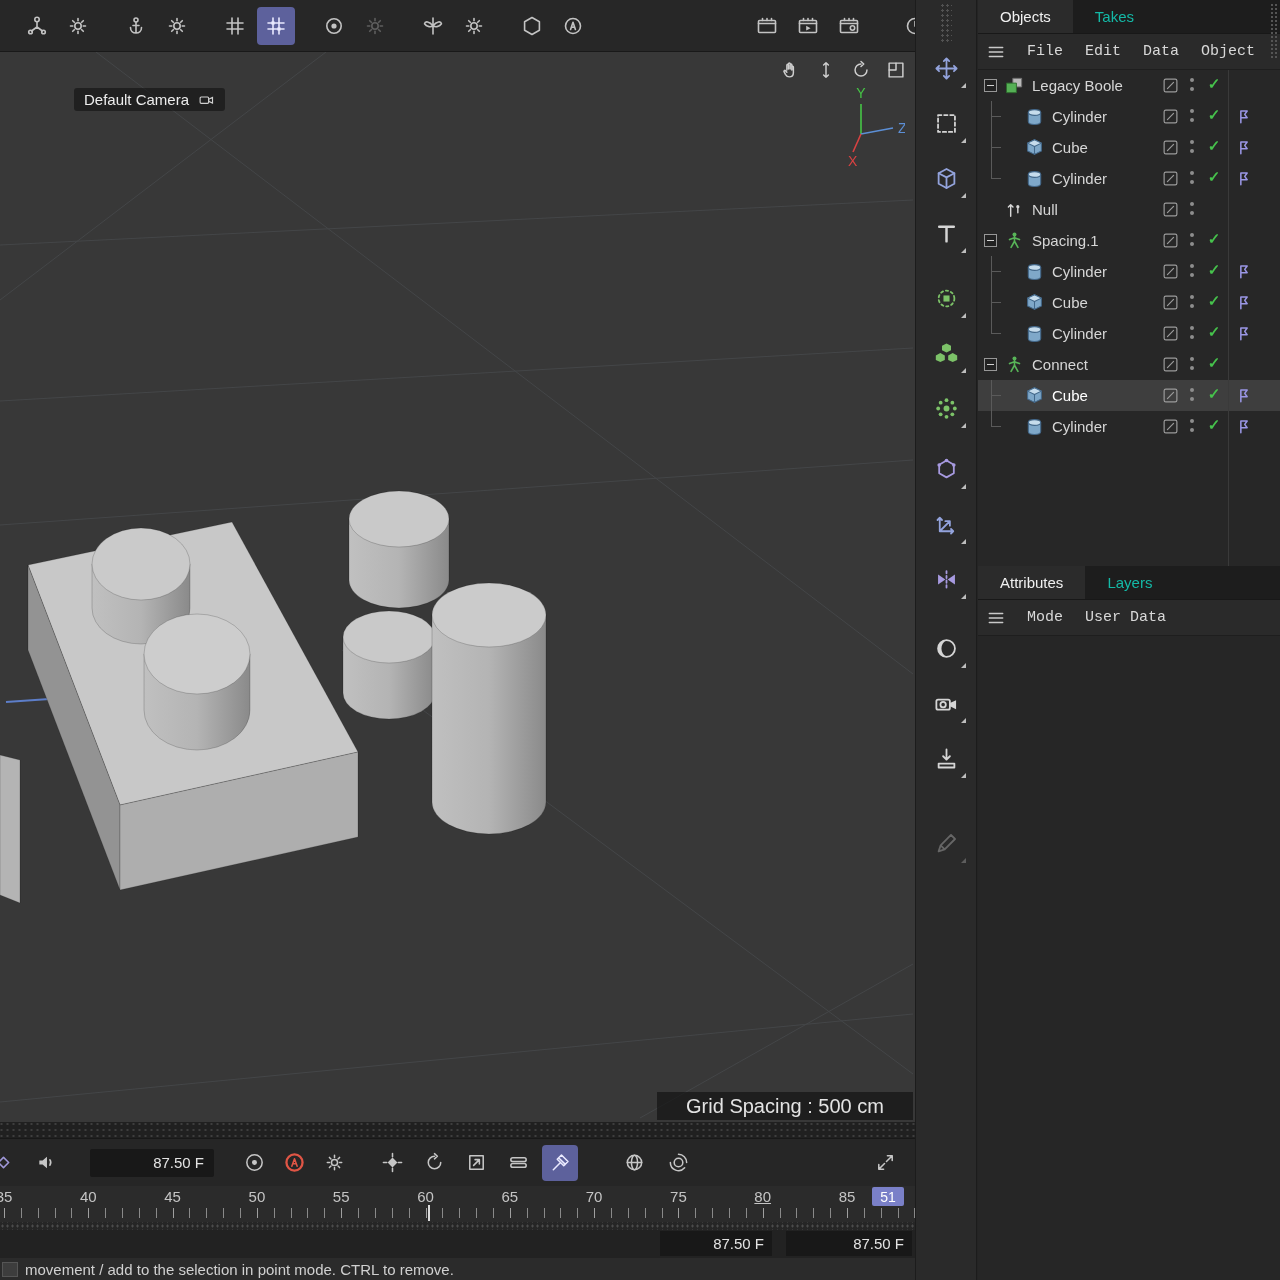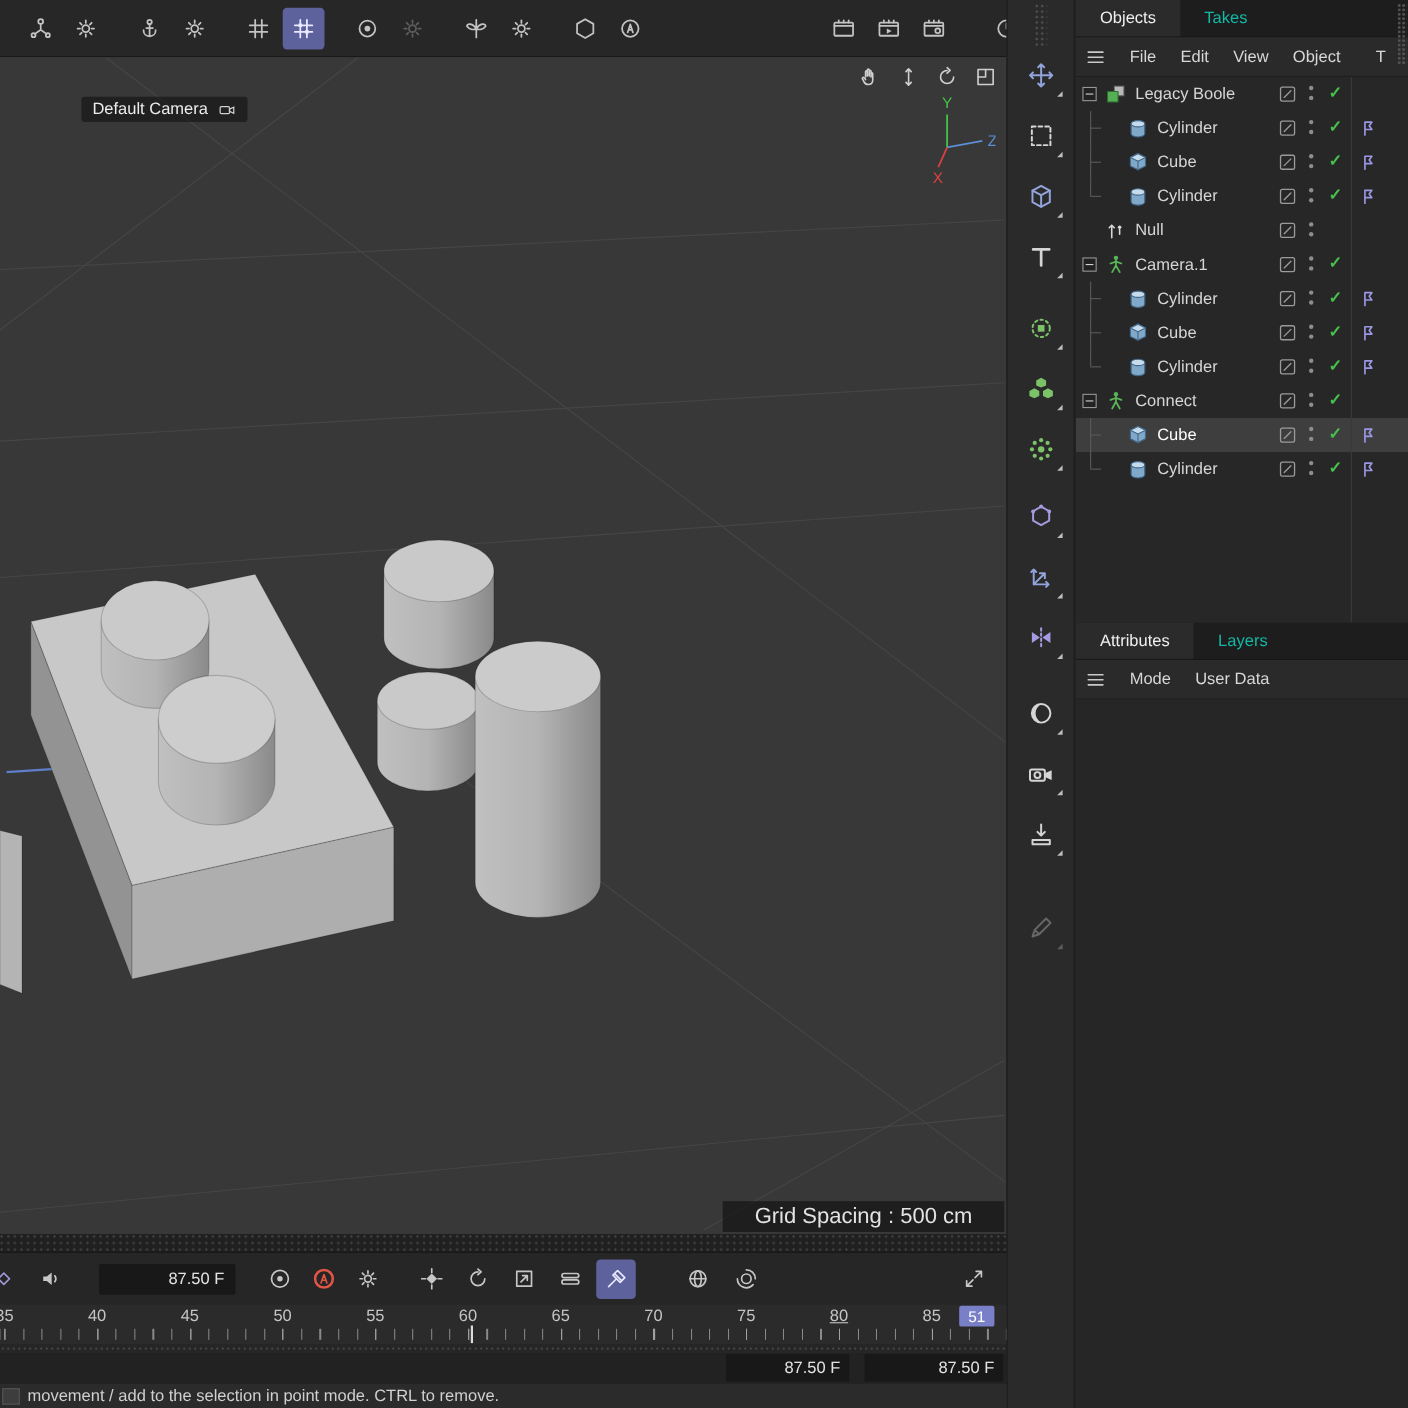--- a/index.html
+++ b/index.html
@@ -48,21 +48,21 @@
   #right-panel{position:absolute;left:978px;top:0;width:302px;height:1280px;background:#262626;}
   #right-panel .edge-grip{position:absolute;right:1px;top:3px;width:9px;height:56px;
     background-image:radial-gradient(circle,#555 1px,transparent 1.4px);background-size:4px 4px;}
   .rp-tabs{height:34px;background:#1d1d1d;display:flex;font-size:15px;border-bottom:1px solid #181818;}
   .rp-tab{padding:0 22px;display:flex;align-items:center;color:#14b8a6;}
   .rp-tab.active{background:#2b2b2b;color:#f0f0f0;}
   .rp-menu{height:36px;display:flex;align-items:center;background:#2a2a2a;border-bottom:1px solid #1e1e1e;
     color:#d8d8d8;font-size:15px;padding-left:8px;overflow:hidden;white-space:nowrap;}
   .ham{width:24px;height:20px;color:#c9c9c9;margin-right:6px;flex:0 0 auto;}
   .ham svg{width:20px;height:20px;}
-  .mi{padding:0 11px;flex:0 0 auto;}
+  .mi{padding:0 11px;flex:0 0 auto;font-family:Liberation Mono, monospace;}
   .mi.push{margin-left:10px;}
 
   #tree{position:relative;height:496px;background:#272727;overflow:hidden;}
   #tree::after{content:'';position:absolute;left:250px;top:0;height:100%;border-left:1px solid #3a3a3a;}
   .row{height:31px;display:flex;align-items:center;position:relative;padding-left:6px;font-size:15px;color:#d6d6d6;}
   .row.selected{background:#3e3e3e;color:#fff;}
   .exp{width:13px;height:13px;border:1px solid #979797;background:#222;position:relative;margin-right:7px;flex:0 0 auto;}
   .exp::before{content:'';position:absolute;left:2px;right:2px;top:5px;border-top:1px solid #d2d2d2;}
   .exp-sp{width:20px;flex:0 0 auto;}
   .conn{width:40px;height:31px;position:relative;flex:0 0 auto;}
@@ -438,21 +438,21 @@
     <div class="rp-tabs">
       <div class="rp-tab active">Objects</div>
       <div class="rp-tab">Takes</div>
     </div>
     <div class="rp-menu">
       <span class="ham"><svg viewBox="0 0 24 24" fill="none" stroke="currentColor" stroke-width="1.6" stroke-linecap="round" stroke-linejoin="round">
             <path d="M4 6.5h16M4 12h16M4 17.5h16" stroke-width="1.8"></path>
           </svg></span>
       <span class="mi">File</span>
       <span class="mi">Edit</span>
-      <span class="mi">View</span>
+      <span class="mi">Data</span>
       <span class="mi">Object</span>
       <span class="mi push">T</span>
     </div>
     <div id="tree">
         <div class="row">
           <span class="exp"></span>
           <span class="oicon"><svg viewBox="0 0 22 22" fill="none" stroke="currentColor" stroke-width="1.6" stroke-linecap="round" stroke-linejoin="round">
               <rect x="9.5" y="3.5" width="9" height="9" fill="#b9b9b9" stroke="#6f6f6f" stroke-width="1"></rect>
               <rect x="3" y="8.5" width="10" height="10" fill="#55b055" stroke="#2e6e2e" stroke-width="1"></rect>
             </svg></span>
@@ -529,21 +529,21 @@
               <path d="M6.4 13.6l7.2-7.2" stroke="#9b9b9b" stroke-width="1.4"></path>
             </svg></span>
           <span class="vdots"></span>
         </div>
         <div class="row">
           <span class="exp"></span>
           <span class="oicon"><svg viewBox="0 0 22 22" fill="none" stroke="currentColor" stroke-width="1.6" stroke-linecap="round" stroke-linejoin="round">
               <circle cx="11" cy="4.6" r="2.1" fill="#58b558" stroke="none"></circle>
               <path d="M11 6.8v5m0-3.6L5.8 10m5.2-1.8L16.2 10m-5.2 1.8l-3.6 6.4m3.6-6.4l3.6 6.4" stroke="#58b558" stroke-width="1.7"></path>
             </svg></span>
-          <span class="olabel">Camera.1</span>
+          <span class="olabel">Spacing.1</span>
           <span class="tag-edit"><svg viewBox="0 0 20 20" fill="none" stroke="currentColor" stroke-width="1.6" stroke-linecap="round" stroke-linejoin="round">
               <rect x="2.5" y="2.5" width="15" height="15" rx="2" stroke="#9b9b9b" stroke-width="1.4"></rect>
               <path d="M6.4 13.6l7.2-7.2" stroke="#9b9b9b" stroke-width="1.4"></path>
             </svg></span>
           <span class="vdots"></span>
           <span class="chk">✓</span>
         </div>
         <div class="row">
           <span class="conn"></span>
           <span class="oicon"><svg viewBox="0 0 22 22" fill="none" stroke="currentColor" stroke-width="1.6" stroke-linecap="round" stroke-linejoin="round">

